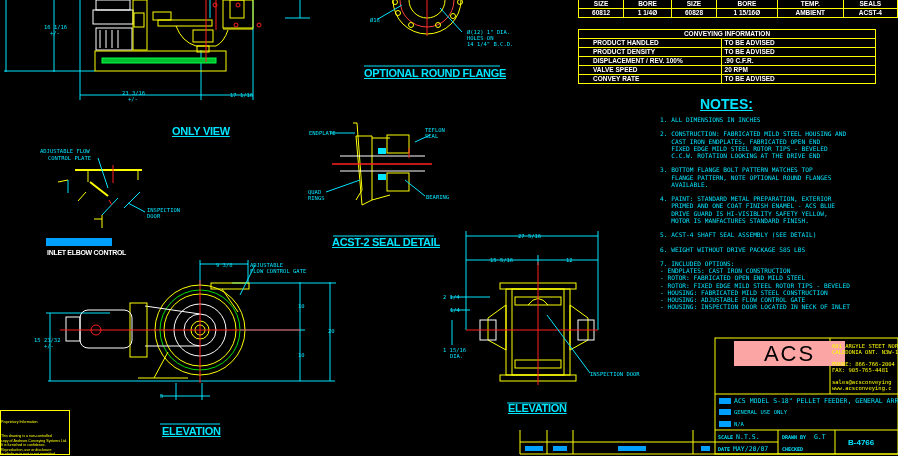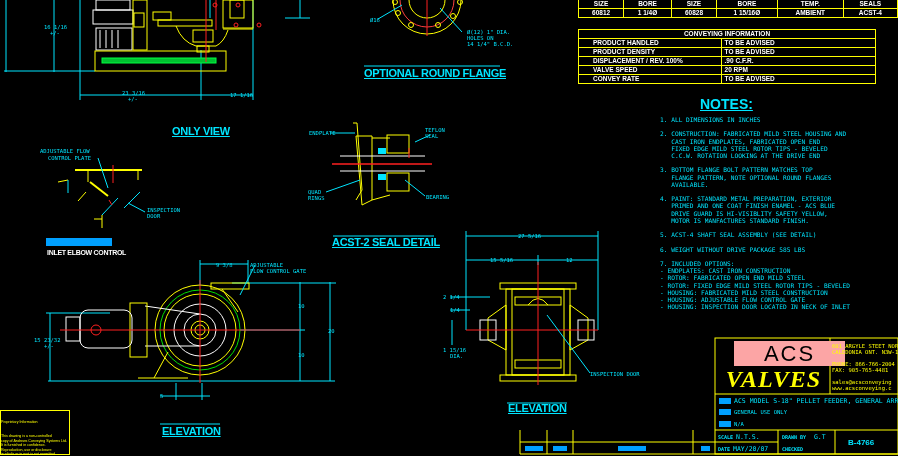--- a/index.html
+++ b/index.html
@@ -323,21 +323,20 @@
 7. INCLUDED OPTIONS:
 - ENDPLATES: CAST IRON CONSTRUCTION
 - ROTOR: FABRICATED OPEN END MILD STEEL
 - ROTOR: FIXED EDGE MILD STEEL ROTOR TIPS - BEVELED
 - HOUSING: FABRICATED MILD STEEL CONSTRUCTION
 - HOUSING: ADJUSTABLE FLOW CONTROL GATE
 - HOUSING: INSPECTION DOOR LOCATED IN NECK OF INLET</div>
 
 <div class="logo">
   <div class="logo-top">ACS</div>
-  <div class="logo-bot">VALVES</div>
 </div>
 <div class="addr">601 ARGYLE STEET NOR
 CALEDONIA ONT. N3W-1
 
 PHONE: 866-766-2004
 FAX: 905-765-4481
 
 sales@acsconveying
 www.acsconveying.c</div>
 

